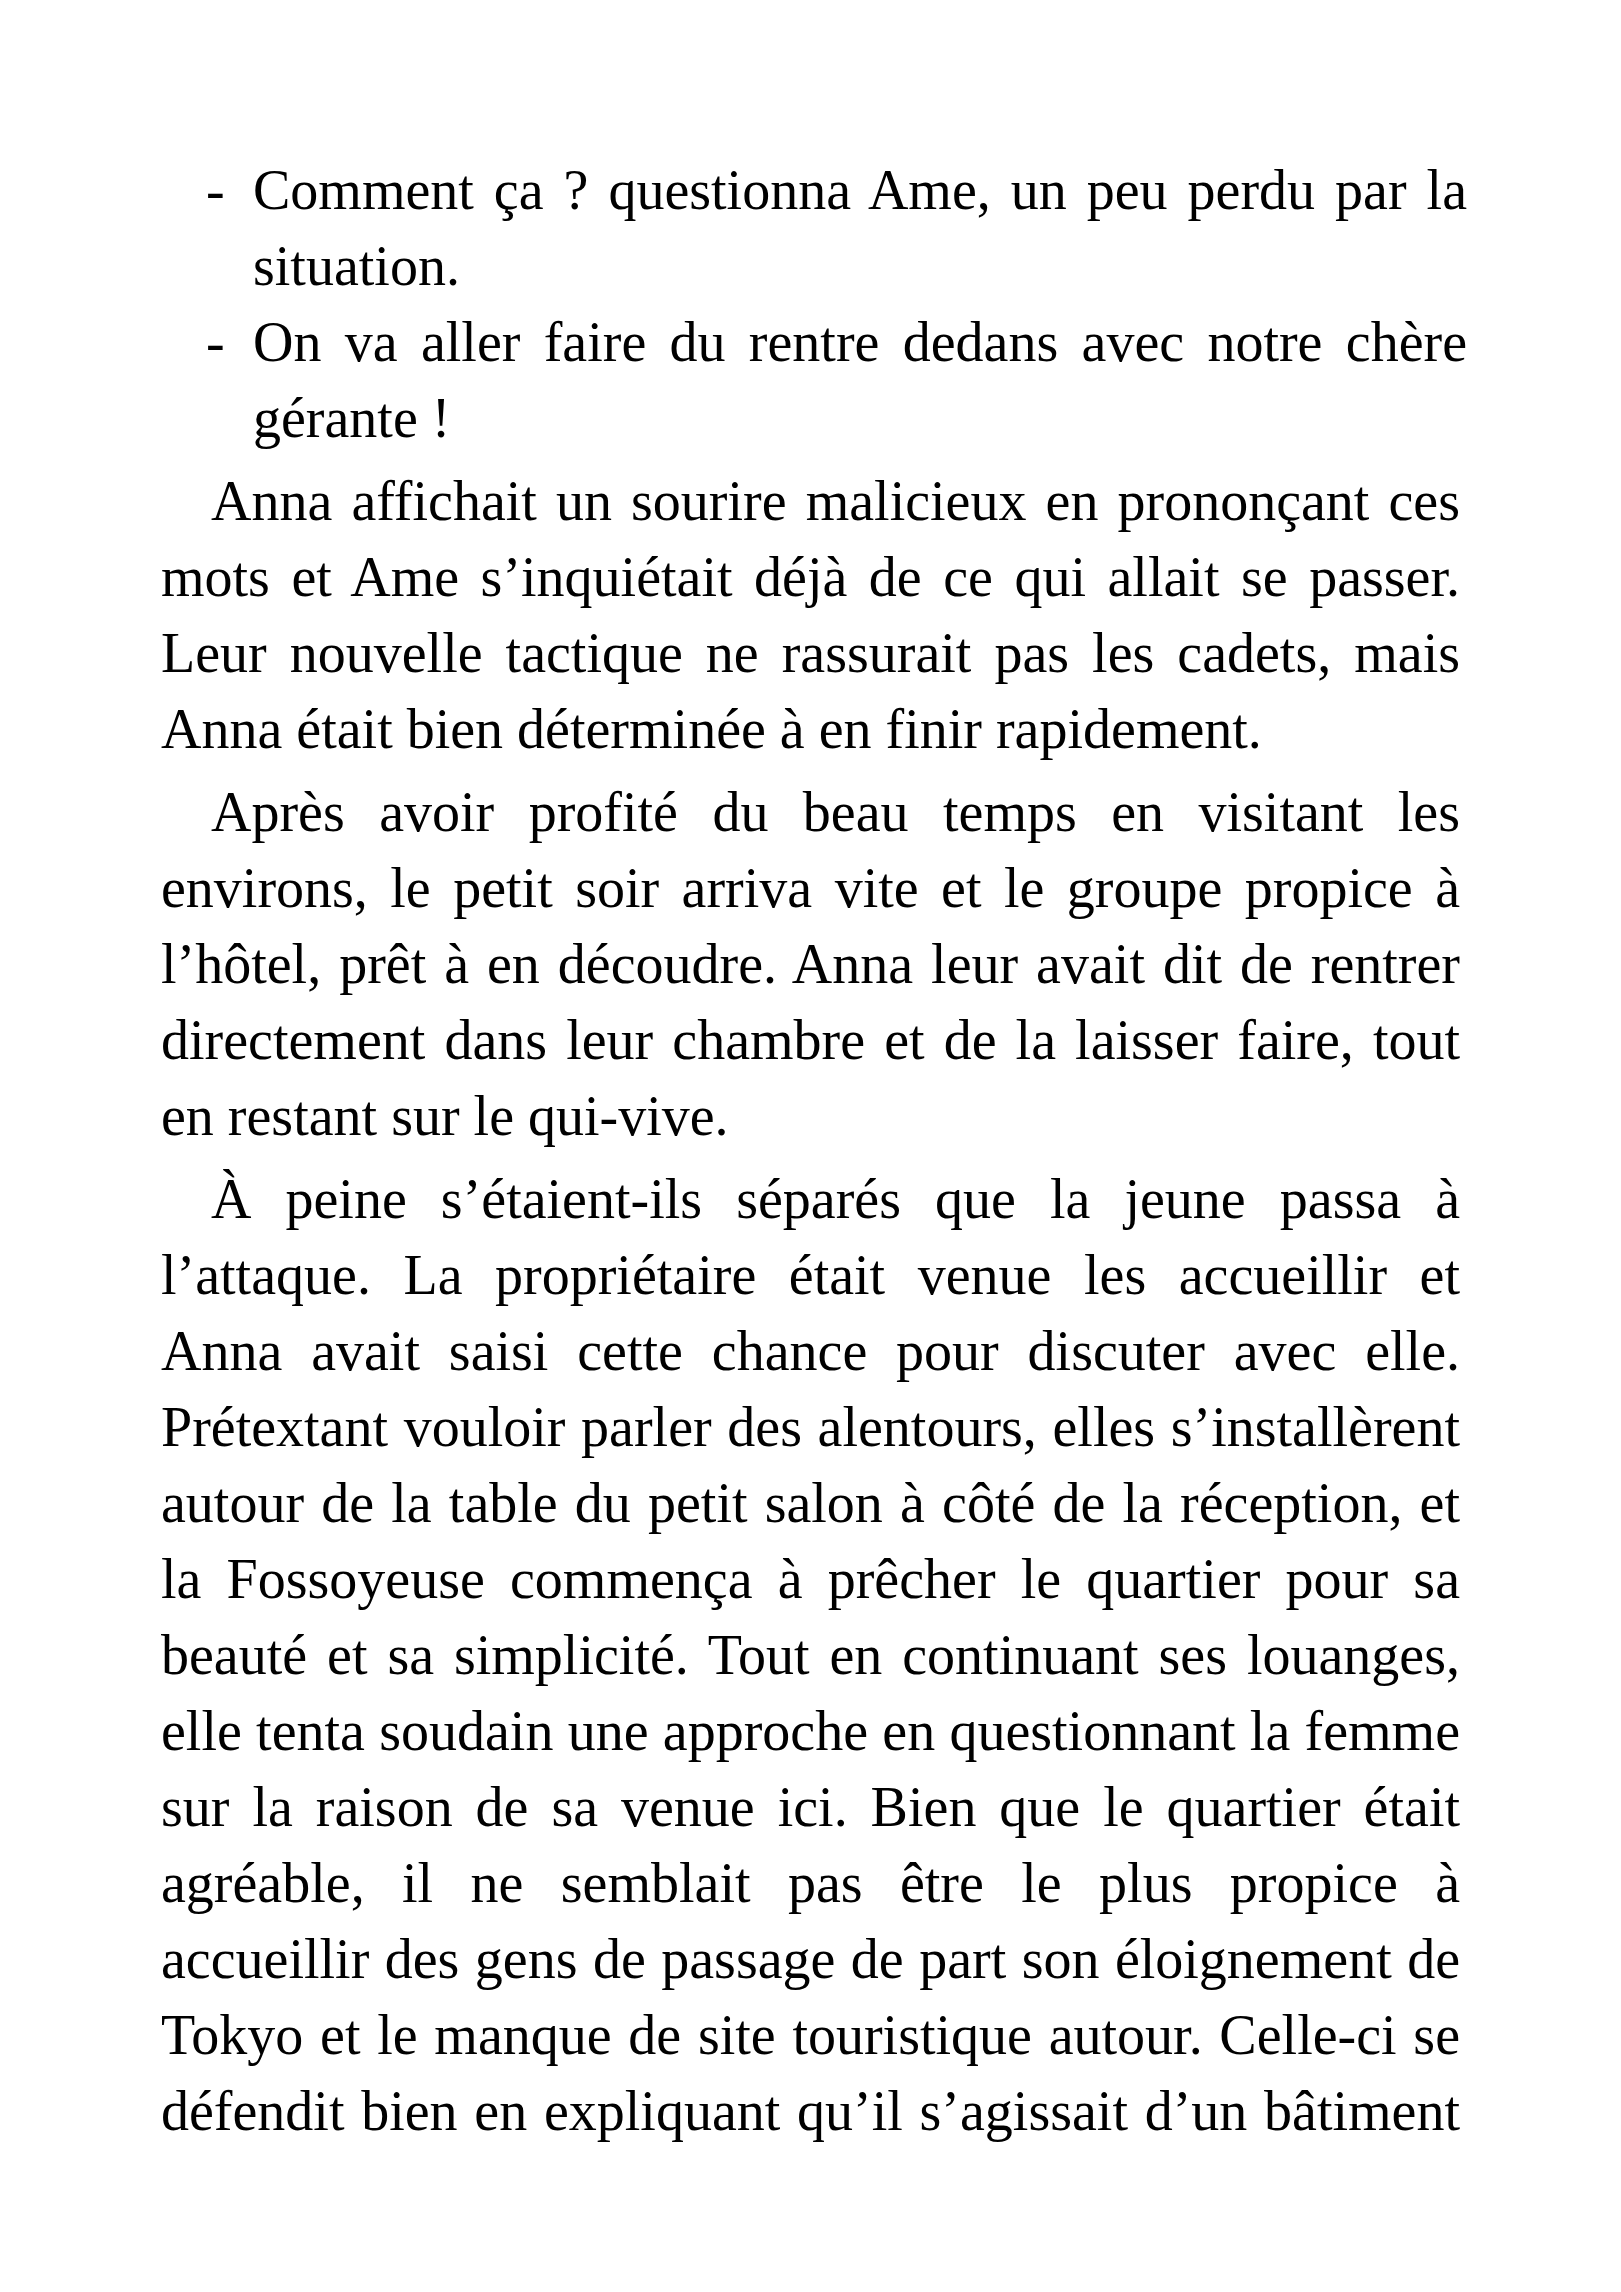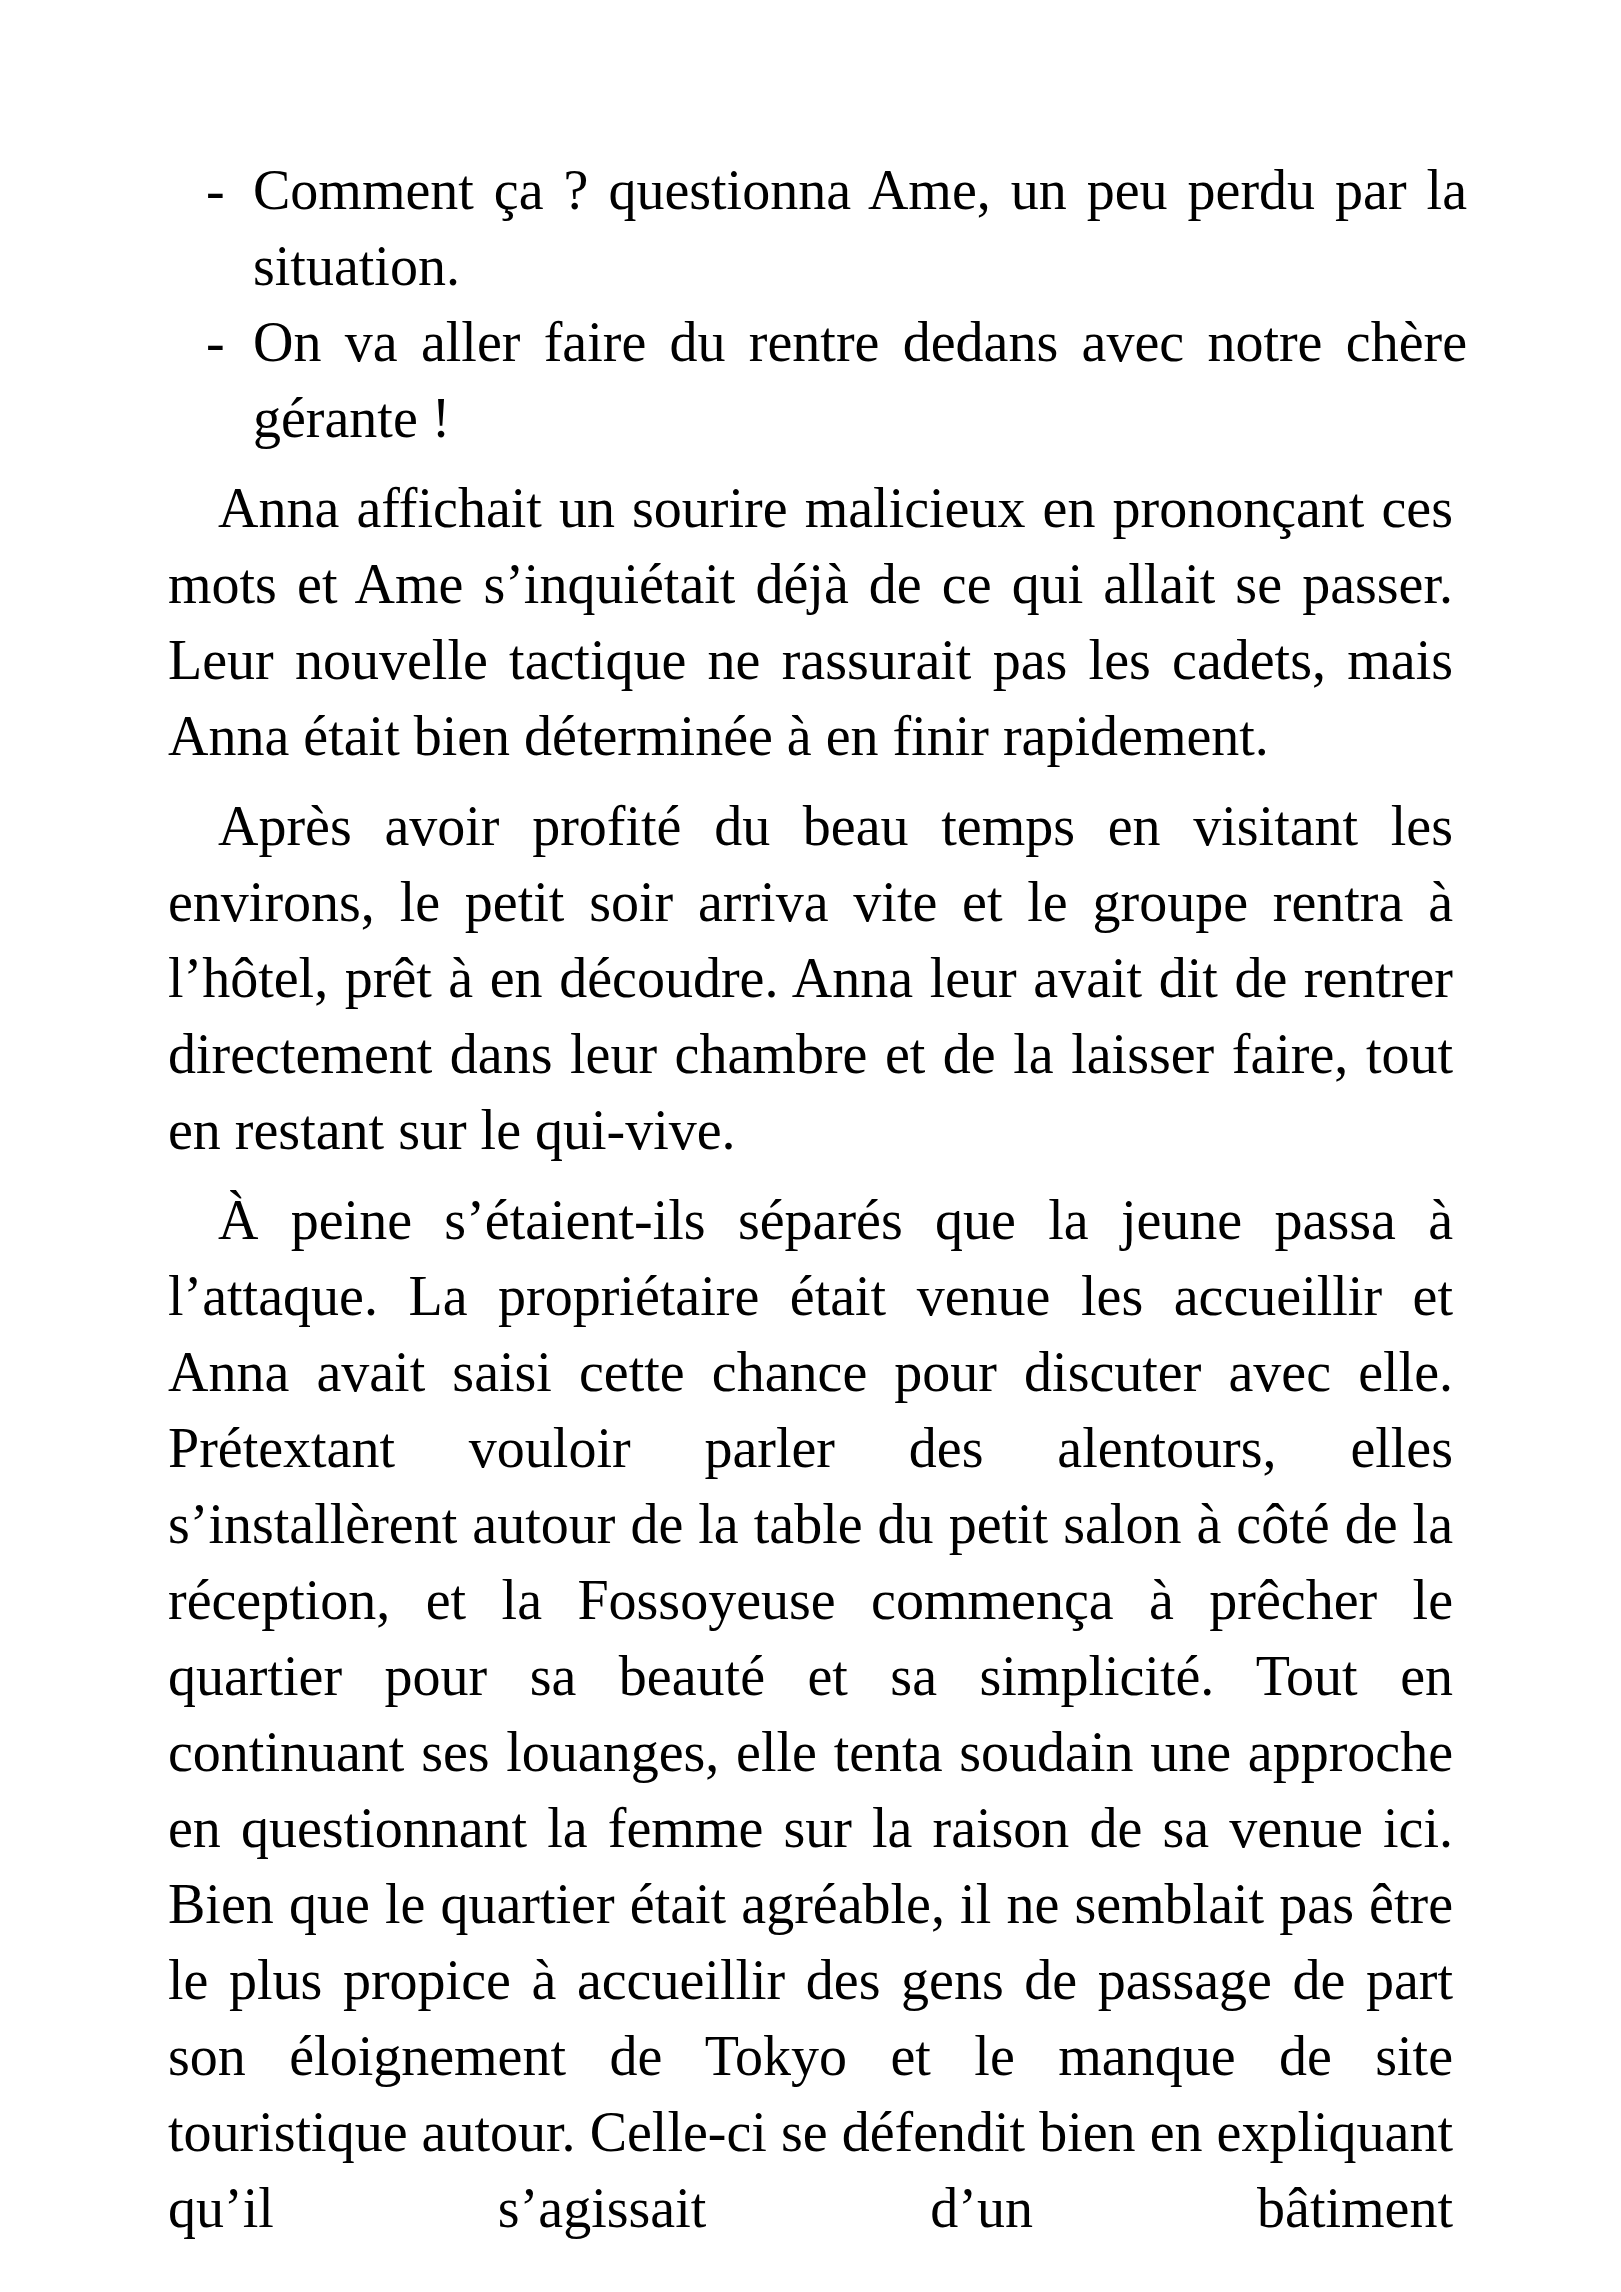--- a/index.html
+++ b/index.html
@@ -5,31 +5,31 @@
   html, body { margin: 0; padding: 0; background: #ffffff; }
   body { width: 1621px; height: 2293px; position: relative; overflow: hidden; }
   .page {
     position: absolute; left: 154px; top: 152px; width: 1313px;
     font-family: "Liberation Serif", "DejaVu Serif", serif;
     font-size: 56px; line-height: 76px; color: #000000;
     text-align: justify;
   }
   .bullet { position: relative; padding-left: 99px; margin: 0; }
   .bullet .dash { position: absolute; left: 52px; top: 0; }
-  .para { margin: 14px; text-indent: 50px; }
+  .para { margin: 7px; text-indent: 50px; }
 </style>
 </head>
 <body>
 
 <div class="page">
   <p class="bullet">
     <span class="dash">-</span>
     <span>Comment ça ? questionna Ame, un peu perdu par la situation.</span>
   </p>
   <p class="bullet">
     <span class="dash">-</span>
     <span>On va aller faire du rentre dedans avec notre chère gérante !</span>
   </p>
   <p class="para">Anna affichait un sourire malicieux en prononçant ces mots et Ame s’inquiétait déjà de ce qui allait se passer. Leur nouvelle tactique ne rassurait pas les cadets, mais Anna était bien déterminée à en finir rapidement.</p>
-  <p class="para">Après avoir profité du beau temps en visitant les environs, le petit soir arriva vite et le groupe rentra à l’hôtel, prêt à en découdre. Anna leur avait dit de rentrer directement dans leur chambre et de la laisser faire, tout en restant sur le qui-vive.</p>
+  <p class="para">Après avoir profité du beau temps en visitant les environs, le petit soir arriva vite et le groupe propice à l’hôtel, prêt à en découdre. Anna leur avait dit de rentrer directement dans leur chambre et de la laisser faire, tout en restant sur le qui-vive.</p>
   <p class="para" style="text-align-last: justify;">À peine s’étaient-ils séparés que la jeune passa à l’attaque. La propriétaire était venue les accueillir et Anna avait saisi cette chance pour discuter avec elle. Prétextant vouloir parler des alentours, elles s’installèrent autour de la table du petit salon à côté de la réception, et la Fossoyeuse commença à prêcher le quartier pour sa beauté et sa simplicité. Tout en continuant ses louanges, elle tenta soudain une approche en questionnant la femme sur la raison de sa venue ici. Bien que le quartier était agréable, il ne semblait pas être le plus propice à accueillir des gens de passage de part son éloignement de Tokyo et le manque de site touristique autour. Celle-ci se défendit bien en expliquant qu’il s’agissait d’un bâtiment</p>
 </div>
 
 
 </body></html>

